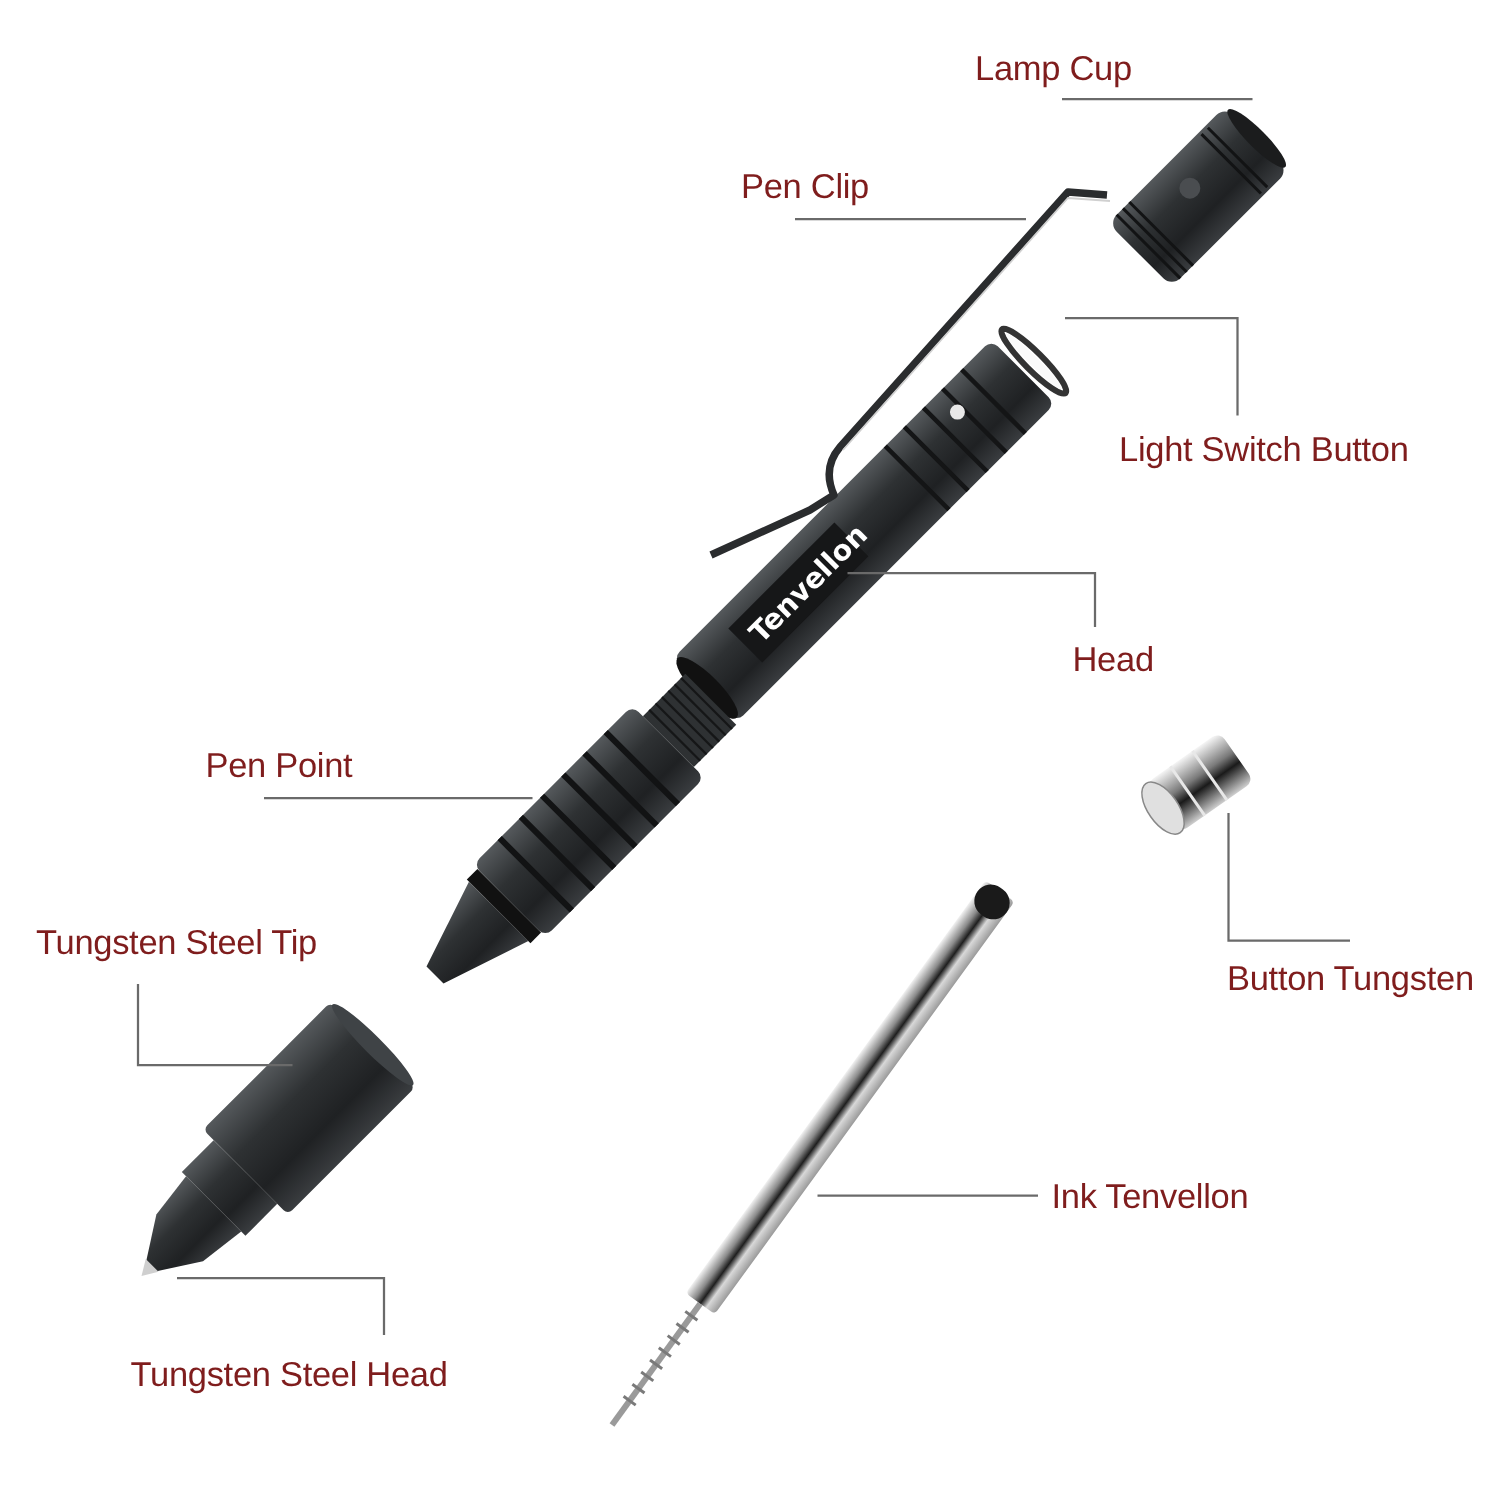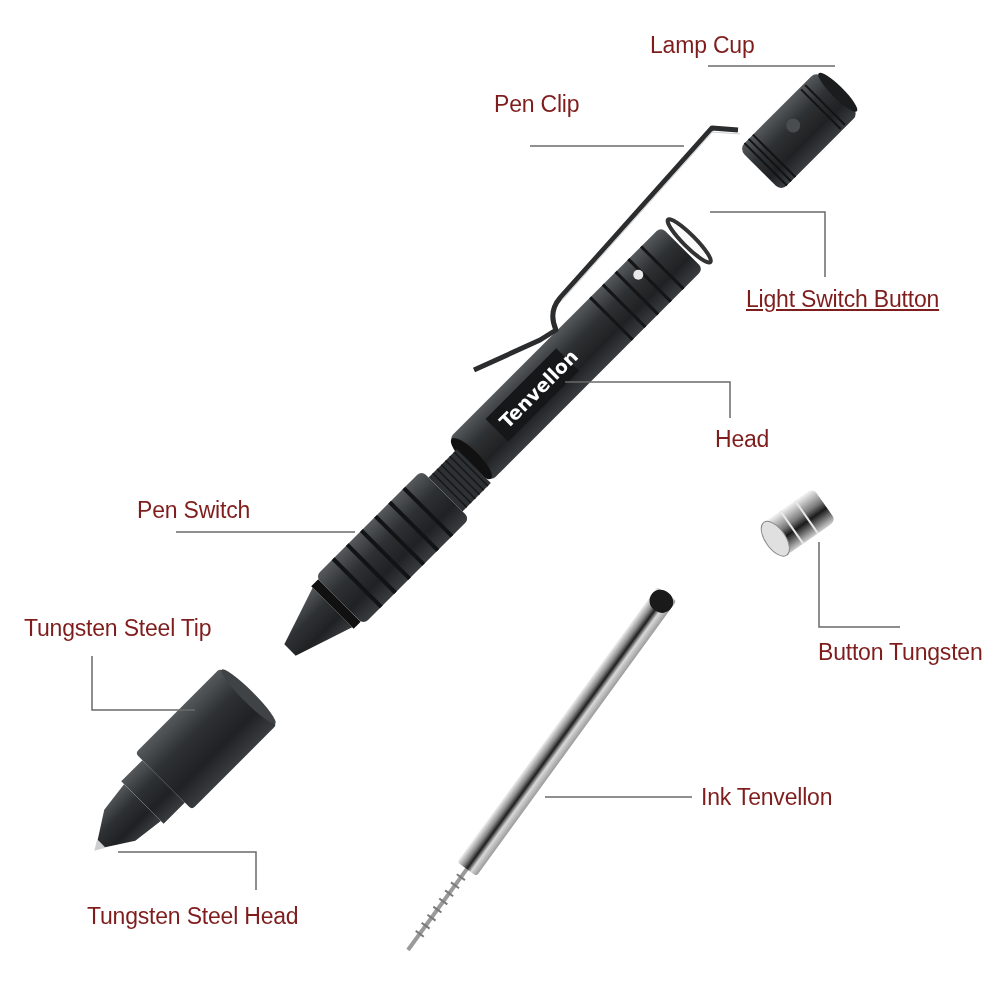--- a/index.html
+++ b/index.html
@@ -138,20 +138,20 @@
   <polyline class="leader" points="710,212 825,212 825,277"></polyline>
   <polyline class="leader" points="565,382 730,382 730,418"></polyline>
   <polyline class="leader" points="176,532 355,532"></polyline>
   <polyline class="leader" points="92,656 92,710 195,710"></polyline>
   <polyline class="leader" points="819,542 819,627 900,627"></polyline>
   <polyline class="leader" points="545,797 692,797"></polyline>
   <polyline class="leader" points="118,852 256,852 256,890"></polyline>
 </svg>
 
 <div class="label" style="left:650px; top:34px;">Lamp Cup</div>
-<div class="label" style="left:494px; top:93px;">Pen Clip</div>
-<div class="label" style="left:746px; top:288px;text-decoration:underline;">Light Switch Button</div>
+<div class="label" style="left:494px; top:113px;">Pen Clip</div>
+<div class="label" style="left:746px; top:288px;">Light Switch Button</div>
 <div class="label" style="left:715px; top:428px;">Head</div>
-<div class="label" style="left:137px; top:499px;">Pen Switch</div>
+<div class="label" style="left:137px; top:499px;">Pen Point</div>
 <div class="label" style="left:24px; top:617px;text-align:center;">Tungsten Steel Tip</div>
 <div class="label" style="left:818px; top:641px;">Button Tungsten</div>
 <div class="label" style="left:701px; top:786px;">Ink Tenvellon</div>
 <div class="label" style="left:87px; top:905px;">Tungsten Steel Head</div>
 
 </body></html>

